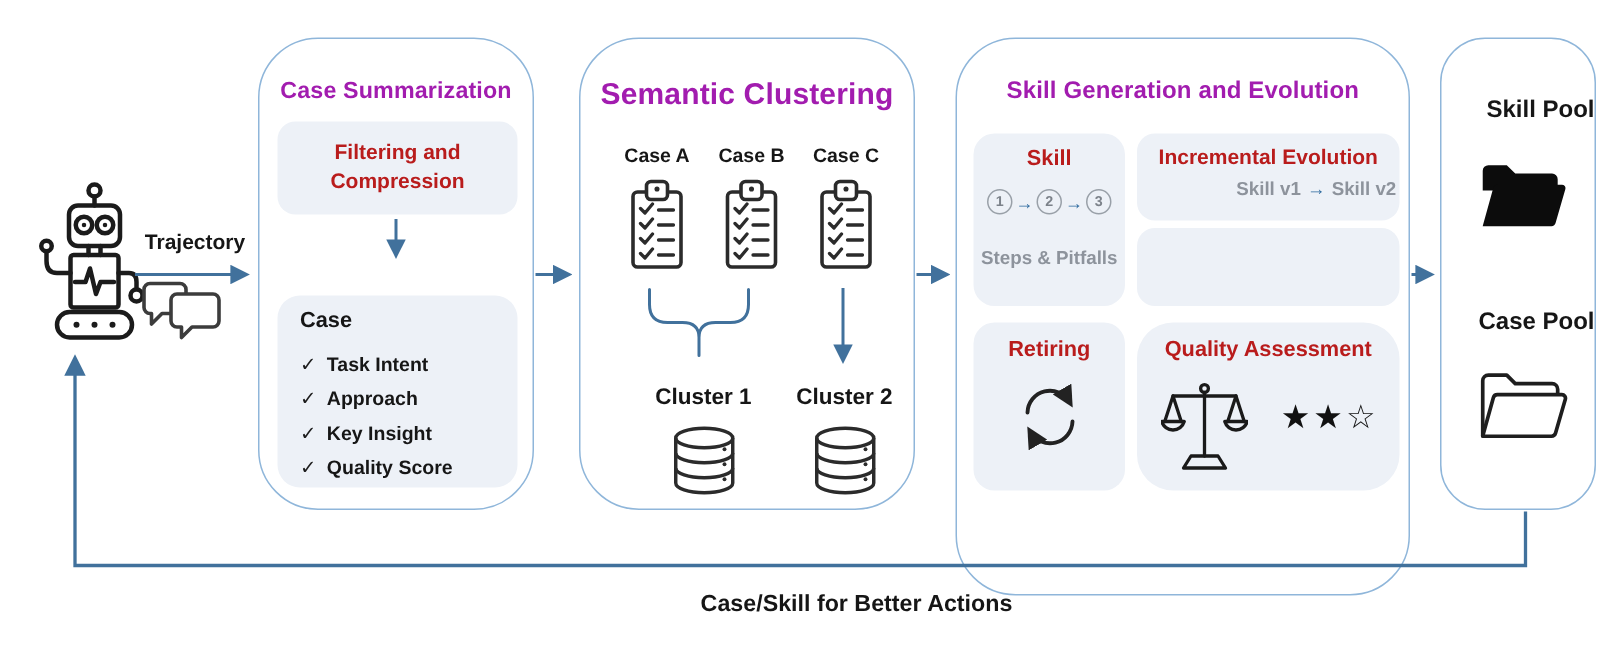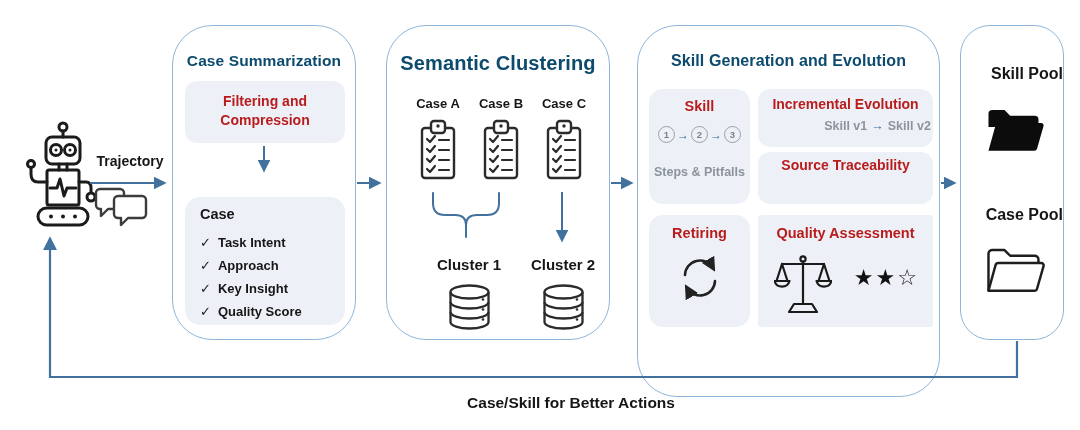--- a/index.html
+++ b/index.html
@@ -1,21 +1,21 @@
 <!DOCTYPE html>
 <html><head>
 <meta charset="utf-8">
 <style>
   html,body{margin:0;padding:0;background:#ffffff;}
   body{width:1080px;height:430px;position:relative;overflow:hidden;
        font-family:"Liberation Sans","DejaVu Sans",sans-serif;color:#161616;}
 
   
   .panel{position:absolute;border:1.6px solid #8fb6da;border-radius:40px;background:#fff;box-sizing:border-box;z-index:1;}
-  .panel-title{position:absolute;left:0;width:100%;text-align:center;font-weight:bold;font-size:15.5px;color:#0c4a6e;letter-spacing:.1px;}
+  .panel-title{position:absolute;left:0;width:100%;text-align:center;font-weight:bold;font-size:15.5px;color:#a21caf;letter-spacing:.1px;}
 
   
   .card{position:absolute;background:#edf1f7;border-radius:13px;box-sizing:border-box;}
   .card-title{position:absolute;left:0;width:100%;text-align:center;font-weight:bold;font-size:14px;color:#b91c1c;}
   .muted{color:#8d939c;font-weight:bold;}
 
   
   #filtering-card{left:12px;top:55px;width:160px;height:62px;border-radius:12px;}
   #filtering-card .card-title{top:11px;line-height:19px;padding:0 14px;box-sizing:border-box;}
   #case-card{left:12px;top:171px;width:160px;height:128px;border-radius:15px;}
@@ -39,21 +39,21 @@
   .step-arrow{color:#2f6b9f;font-weight:bold;font-size:12px;line-height:1;}
   .skill-note{position:absolute;left:0;top:76px;width:100%;text-align:center;font-size:12.5px;}
   #incremental-card{left:120px;top:63px;width:175px;height:58px;border-radius:12px;}
   #incremental-card .card-title{top:7px;}
   #traceability-card{left:120px;top:126px;width:175px;height:52px;border-radius:12px;}
   #traceability-card .card-title{top:5px;}
   .mini-flow{position:absolute;left:0;width:100%;text-align:center;font-size:12.5px;}
   .mini-flow .flow-arrow{color:#2f6b9f;font-weight:bold;padding:0 4px;}
   #retiring-card{left:11px;top:189px;width:101px;height:112px;border-radius:14px;}
   #retiring-card .card-title{top:10px;font-size:14.5px;}
-  #quality-card{left:120px;top:189px;width:175px;height:112px;border-radius:3px;}
+  #quality-card{left:120px;top:189px;width:175px;height:112px;border-radius:24px;}
   #quality-card .card-title{top:10px;font-size:14.5px;}
   .cycle-icon{position:absolute;left:28px;top:40px;width:46px;height:46px;}
   .scale-icon{position:absolute;left:16px;top:36px;width:58px;height:66px;}
   .stars{position:absolute;right:14px;top:50px;font-size:22px;letter-spacing:2px;color:#111;}
 
   
   .pool-label{position:absolute;left:0;width:100%;text-align:right;font-weight:bold;font-size:16px;white-space:nowrap;}
   #skill-pool-label{top:39px;}
   #case-pool-label{top:180px;}
   .folder{position:absolute;left:19px;width:66px;height:56px;}
@@ -194,21 +194,20 @@
   </div>
 
   <div class="card" id="incremental-card">
     <div class="card-title">Incremental Evolution</div>
     <div class="mini-flow" style="top:30px;padding-left:32px;">
       <span class="muted">Skill v1</span><span class="flow-arrow">→</span><span class="muted">Skill v2</span>
     </div>
   </div>
 
   <div class="card" id="traceability-card">
-    <div class="card-title">Source Traceability</div>
   </div>
 
   <div class="card" id="retiring-card">
     <div class="card-title">Retiring</div>
     <svg class="cycle-icon" viewBox="0 0 46 46" fill="none" stroke="#222" stroke-width="2.6" stroke-linecap="round">
       <defs>
         <marker id="arrB" viewBox="0 0 10 10" refX="7" refY="5" markerWidth="5.5" markerHeight="5.5" orient="auto">
           <path d="M0,0 L10,5 L0,10 z" fill="#222" stroke="none"></path>
         </marker>
       </defs>

